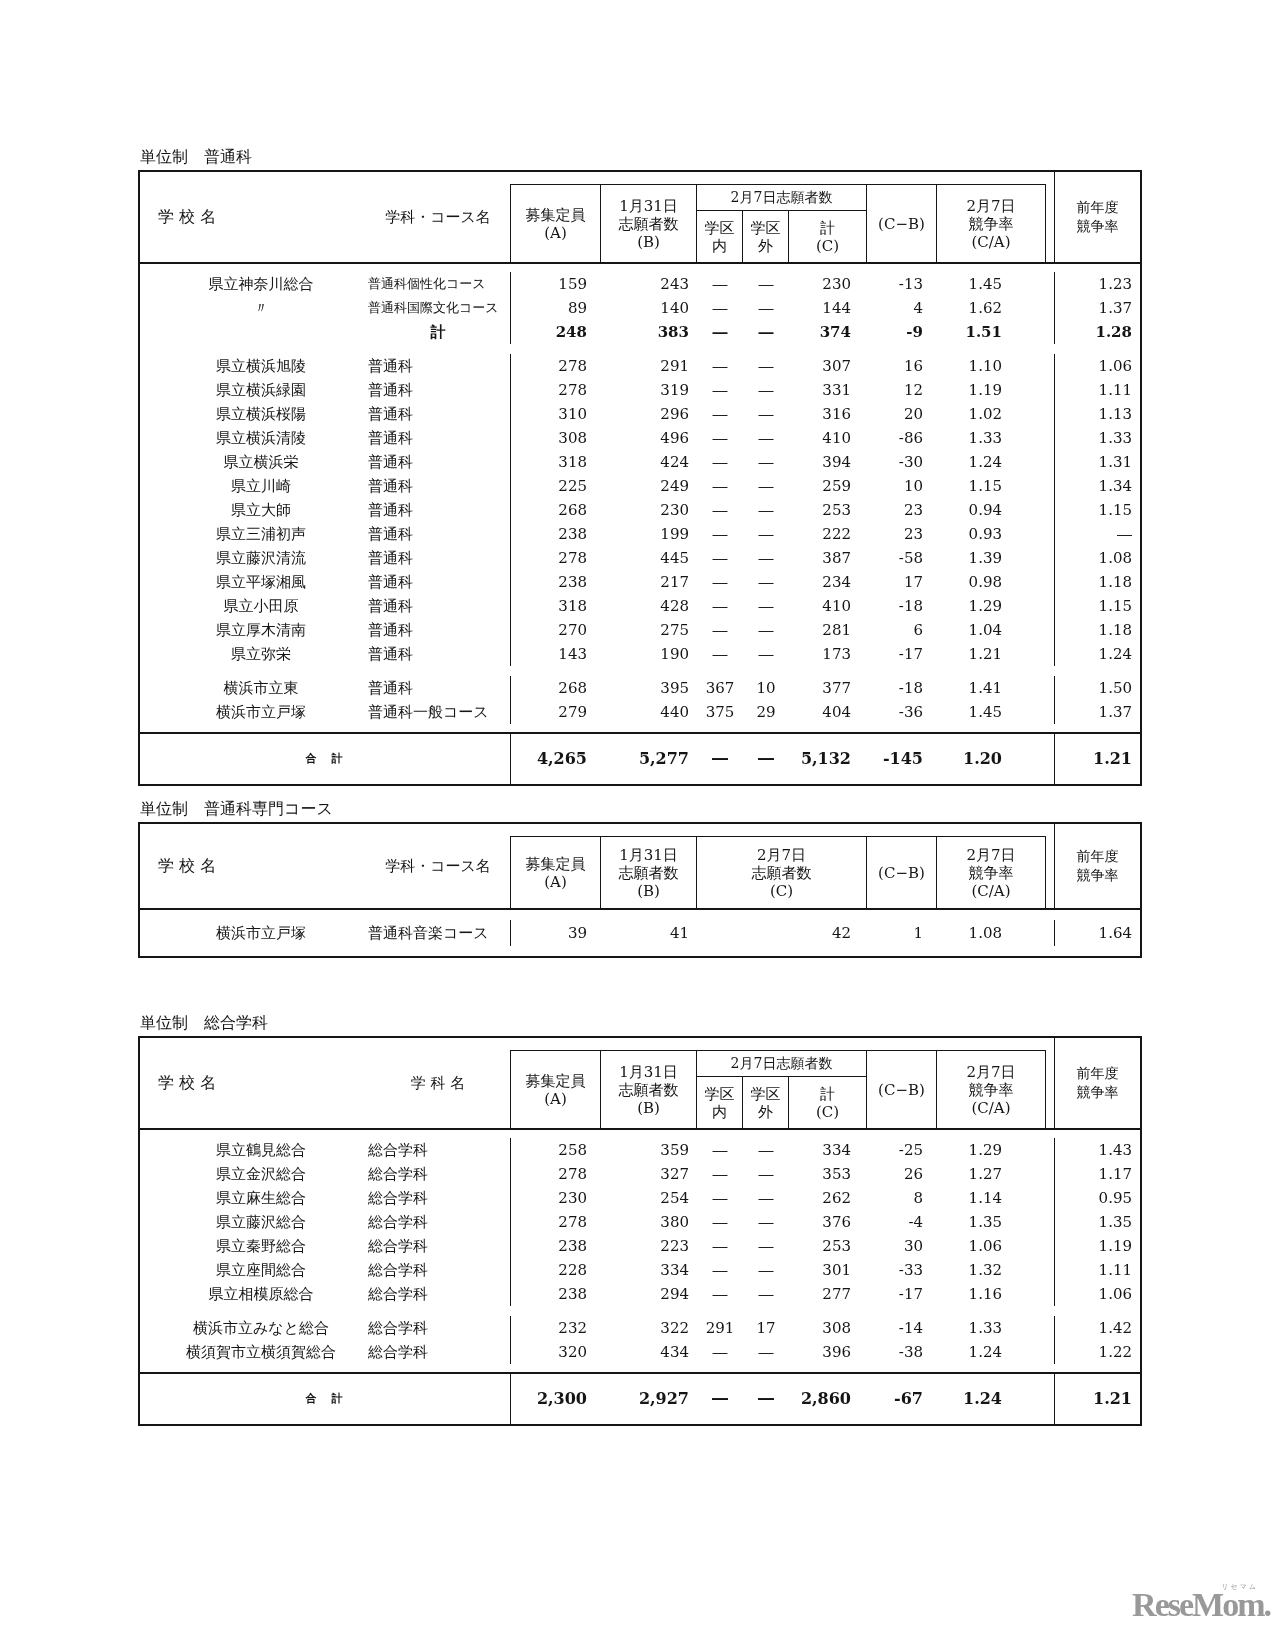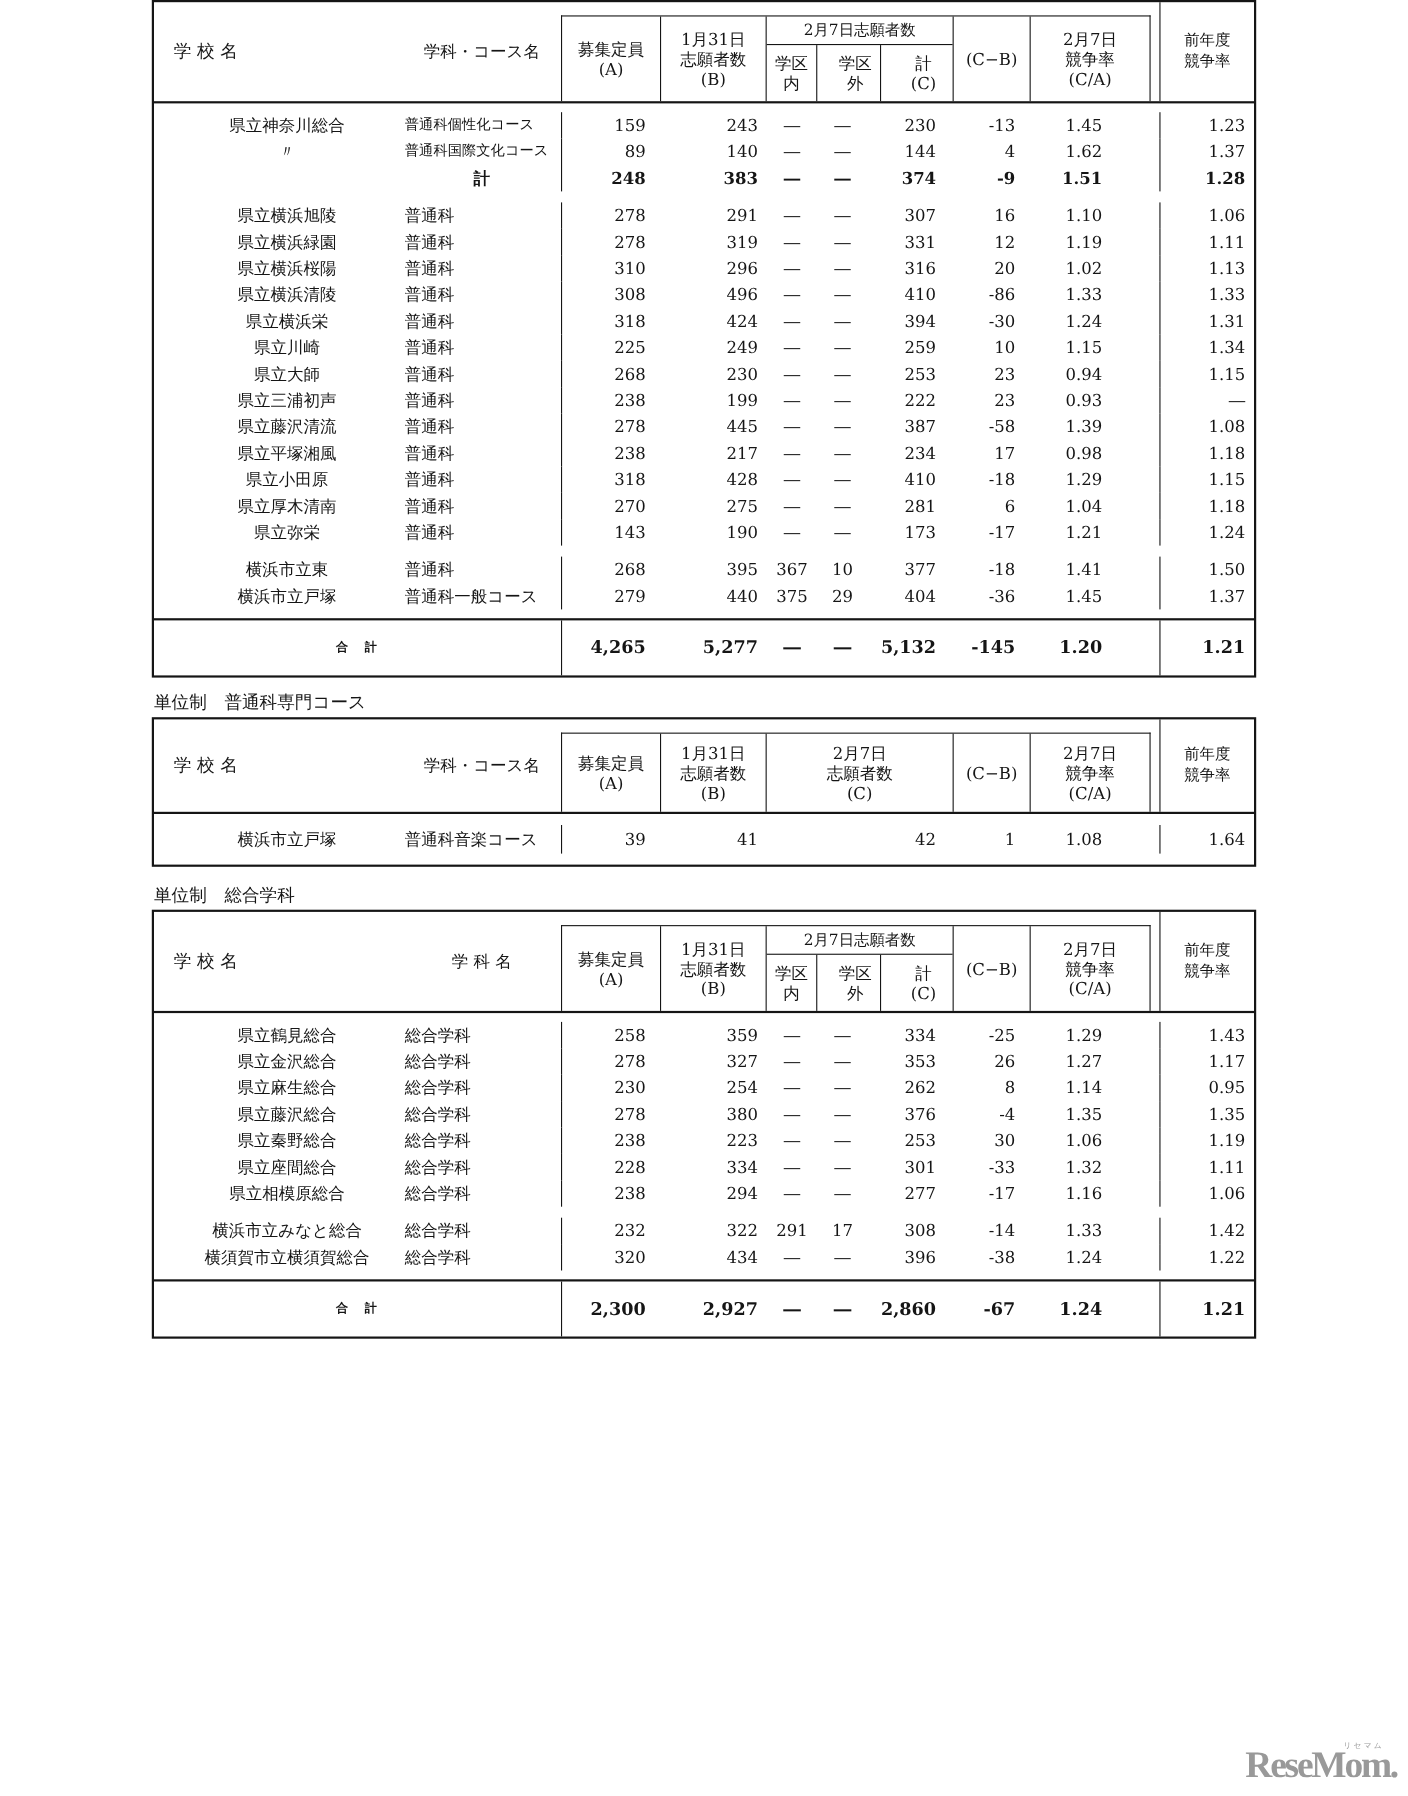--- a/index.html
+++ b/index.html
@@ -2,37 +2,37 @@
 <html><head>
 <meta charset="utf-8">
 <style>
   html,body{margin:0;padding:0;background:#e8e8e8;}
   .page{position:relative;width:1280px;height:1633px;background:#ffffff;margin:0 auto;
         font-family:"DejaVu Serif","Liberation Serif",serif;color:#151515;overflow:hidden;}
   .content{position:absolute;left:138px;top:0;width:1004px;}
   .tbl-title{font-size:16px;line-height:20px;margin:0 0 3px 2px;}
   .mt1{margin-top:147px;}
   .mt2{margin-top:13px;}
-  .mt3{margin-top:16px;}
+  .mt3{margin-top:55px;}
   .tbl{border:2px solid #151515;background:#fff;}
   
   .thead{display:flex;height:90px;border-bottom:2px solid #151515;align-items:stretch;}
   .thead.short{height:84px;}
   .cell{box-sizing:border-box;}
   .h-school{width:226px;display:flex;align-items:center;padding-left:18px;font-size:16px;}
   .h-dept{width:144px;display:flex;align-items:center;justify-content:center;text-align:center;font-size:15px;}
   .numbox{width:536px;box-sizing:border-box;display:flex;}
   .thead .numbox{margin-top:12px;border:1px solid #151515;border-bottom:none;}
   .hc{display:flex;flex-direction:column;justify-content:center;text-align:center;
       white-space:pre-line;font-size:15px;line-height:18px;}
   .h-a{width:90px;border-right:1px solid #151515;}
   .h-b{width:96px;border-right:1px solid #151515;}
   .h-cgroup{width:170px;box-sizing:border-box;border-right:1px solid #151515;display:flex;flex-direction:column;}
   .h-ctop{height:26px;border-bottom:1px solid #151515;display:flex;align-items:center;justify-content:center;font-size:14px;}
-  .h-csub{flex:1;display:flex;gap:12px;}
+  .h-csub{flex:1;display:flex;}
   .h-cin{width:46px;border-right:1px solid #151515;}
   .h-cout{width:46px;border-right:1px solid #151515;}
   .h-csum{flex:1;}
   .h-cs{width:170px;border-right:1px solid #151515;}
   .h-cb{width:70px;border-right:1px solid #151515;}
   .h-ca{flex:1;}
   .spacer{width:8px;}
   .h-prev{flex:1;border-left:1px solid #151515;display:flex;flex-direction:column;justify-content:center;
           text-align:center;white-space:pre-line;font-size:14px;line-height:19px;}
   
@@ -73,20 +73,21 @@
   .logo-text{font-size:34px;letter-spacing:-2px;}
   .logo-dot{font-size:34px;}
   .logo-ruby{position:absolute;top:-4px;right:14px;font-size:7px;letter-spacing:2px;font-weight:normal;color:#9a9a9a;}
 </style>
 </head>
 <body>
 
 <div class="page">
   <div class="content">
 
+    <div class="tbl-title mt1">単位制　普通科</div>
     <div class="tbl">
       <div class="thead">
         <div class="cell h-school">学 校 名</div>
         <div class="cell h-dept">学科・コース名</div>
         <div class="numbox">
           <div class="cell hc h-a">募集定員
 (A)</div>
           <div class="cell hc h-b">1月31日
 志願者数
 (B)</div>

